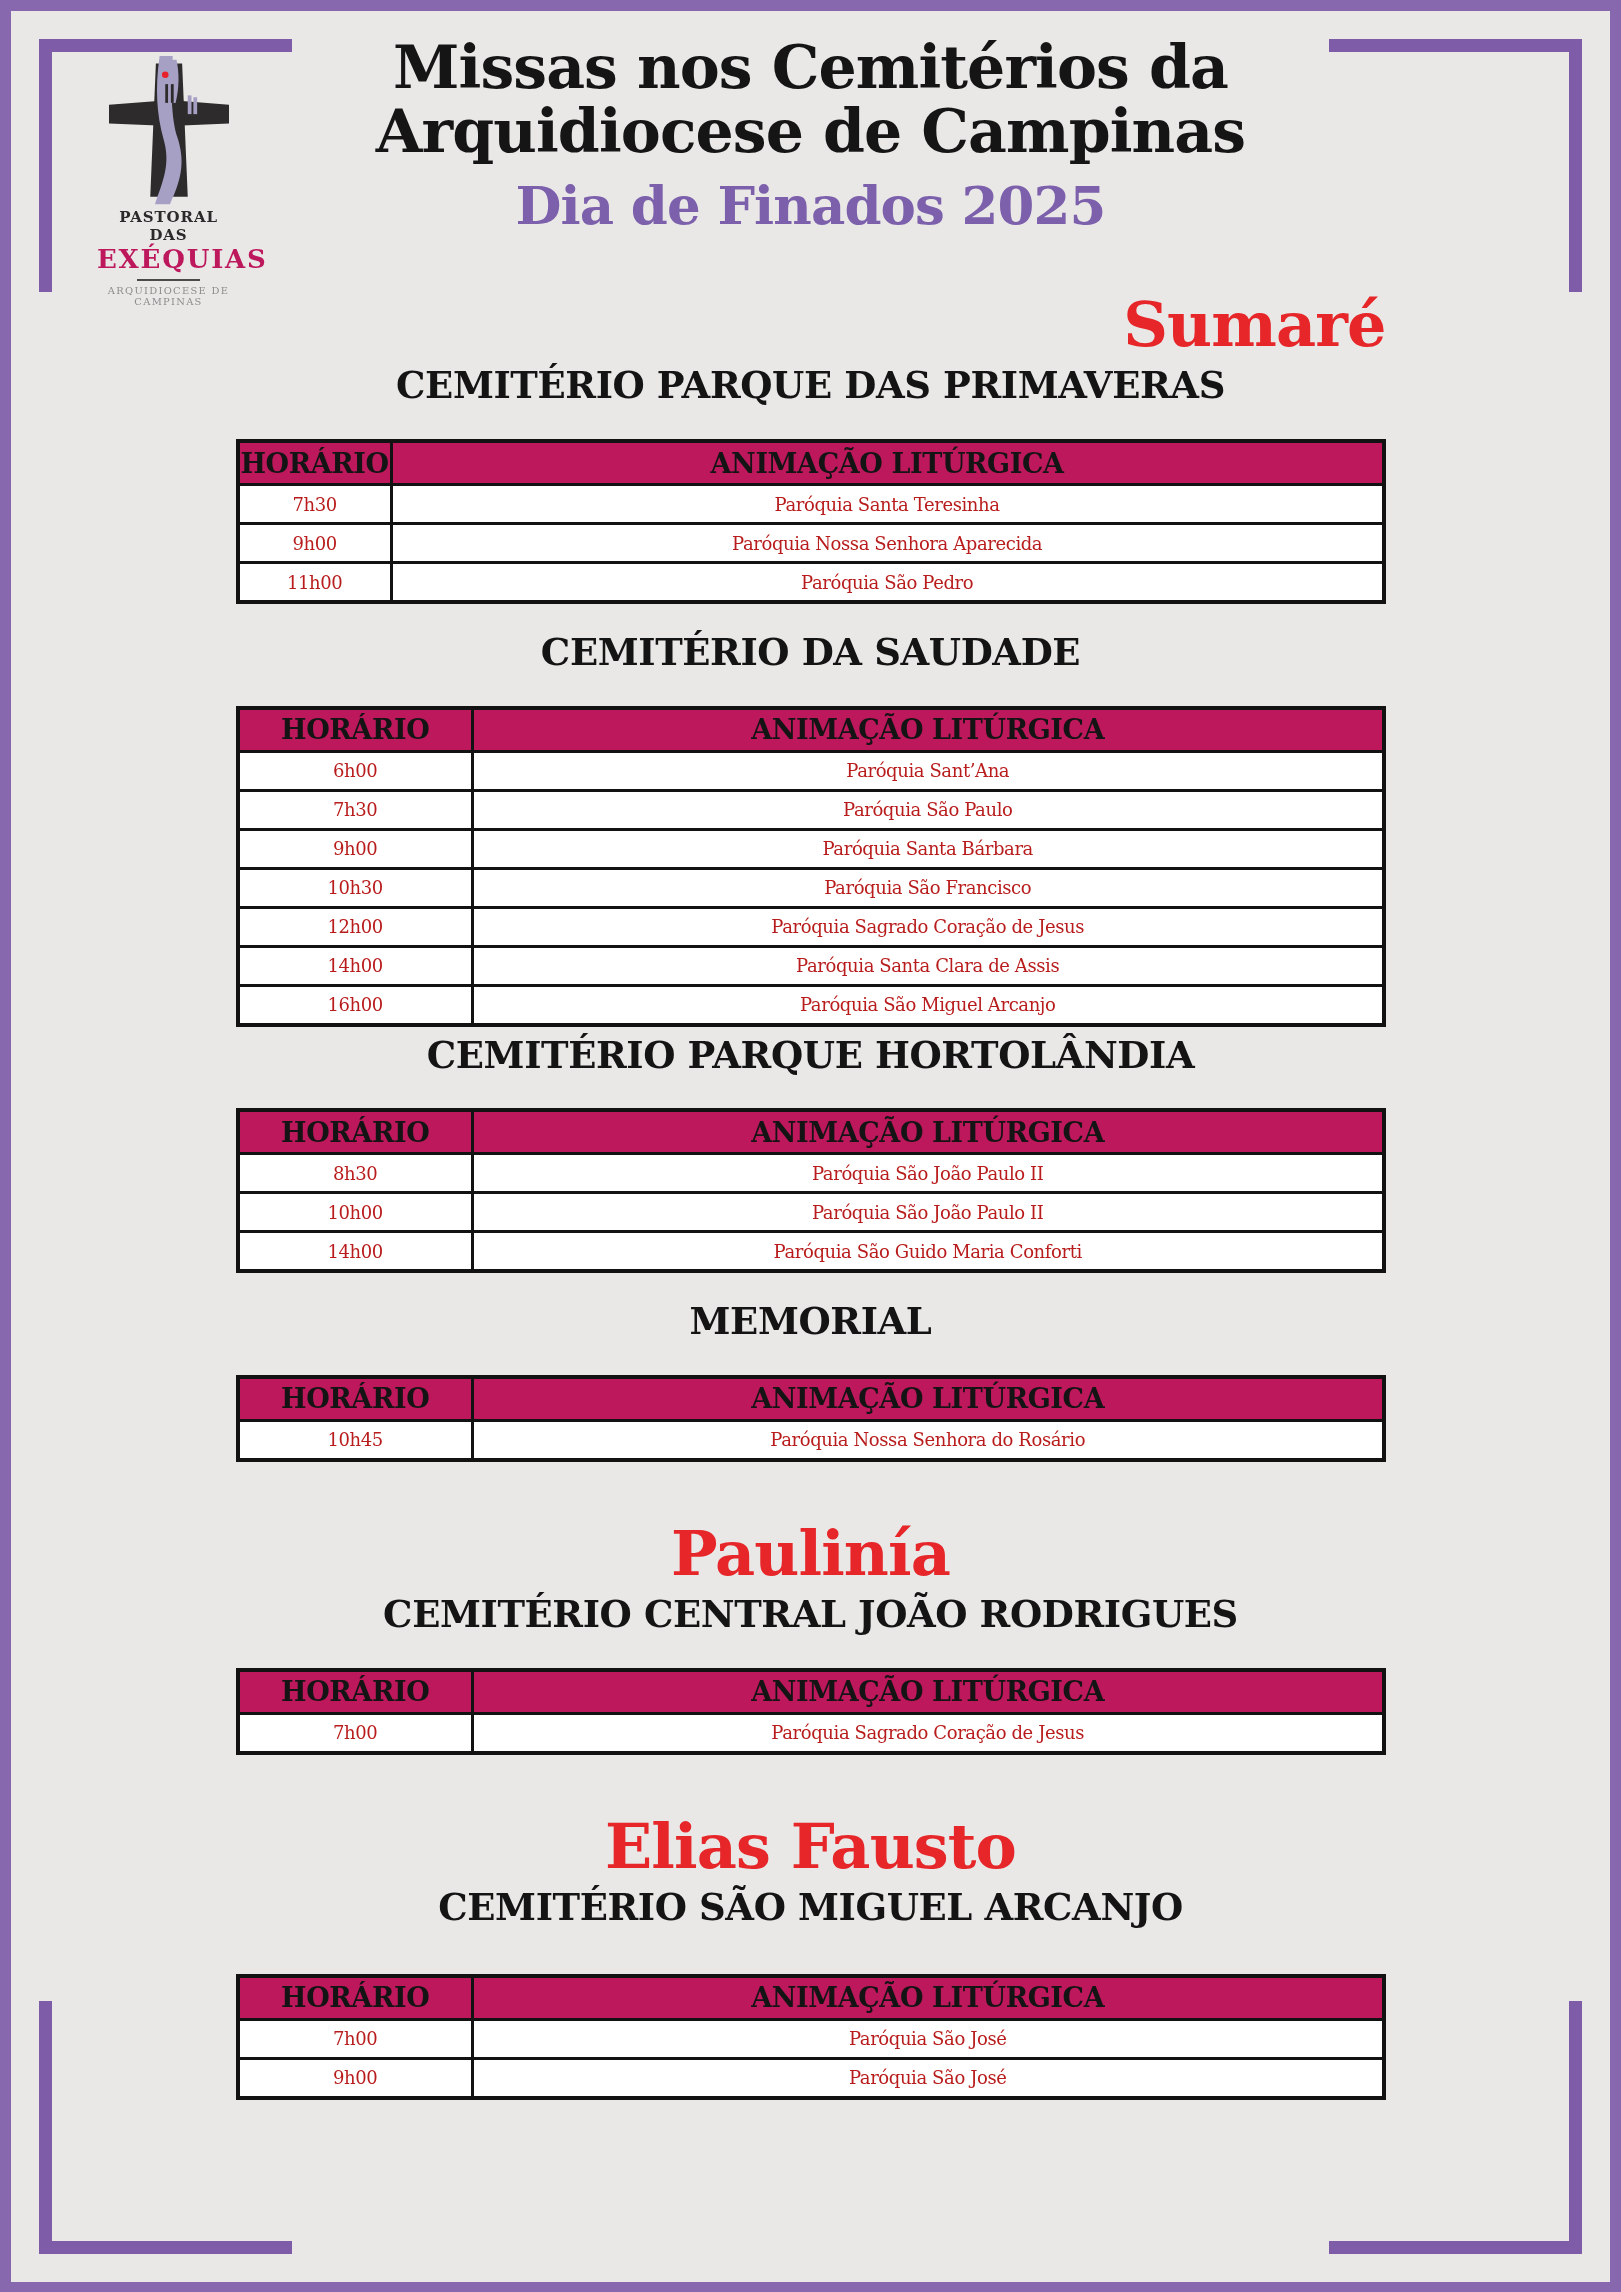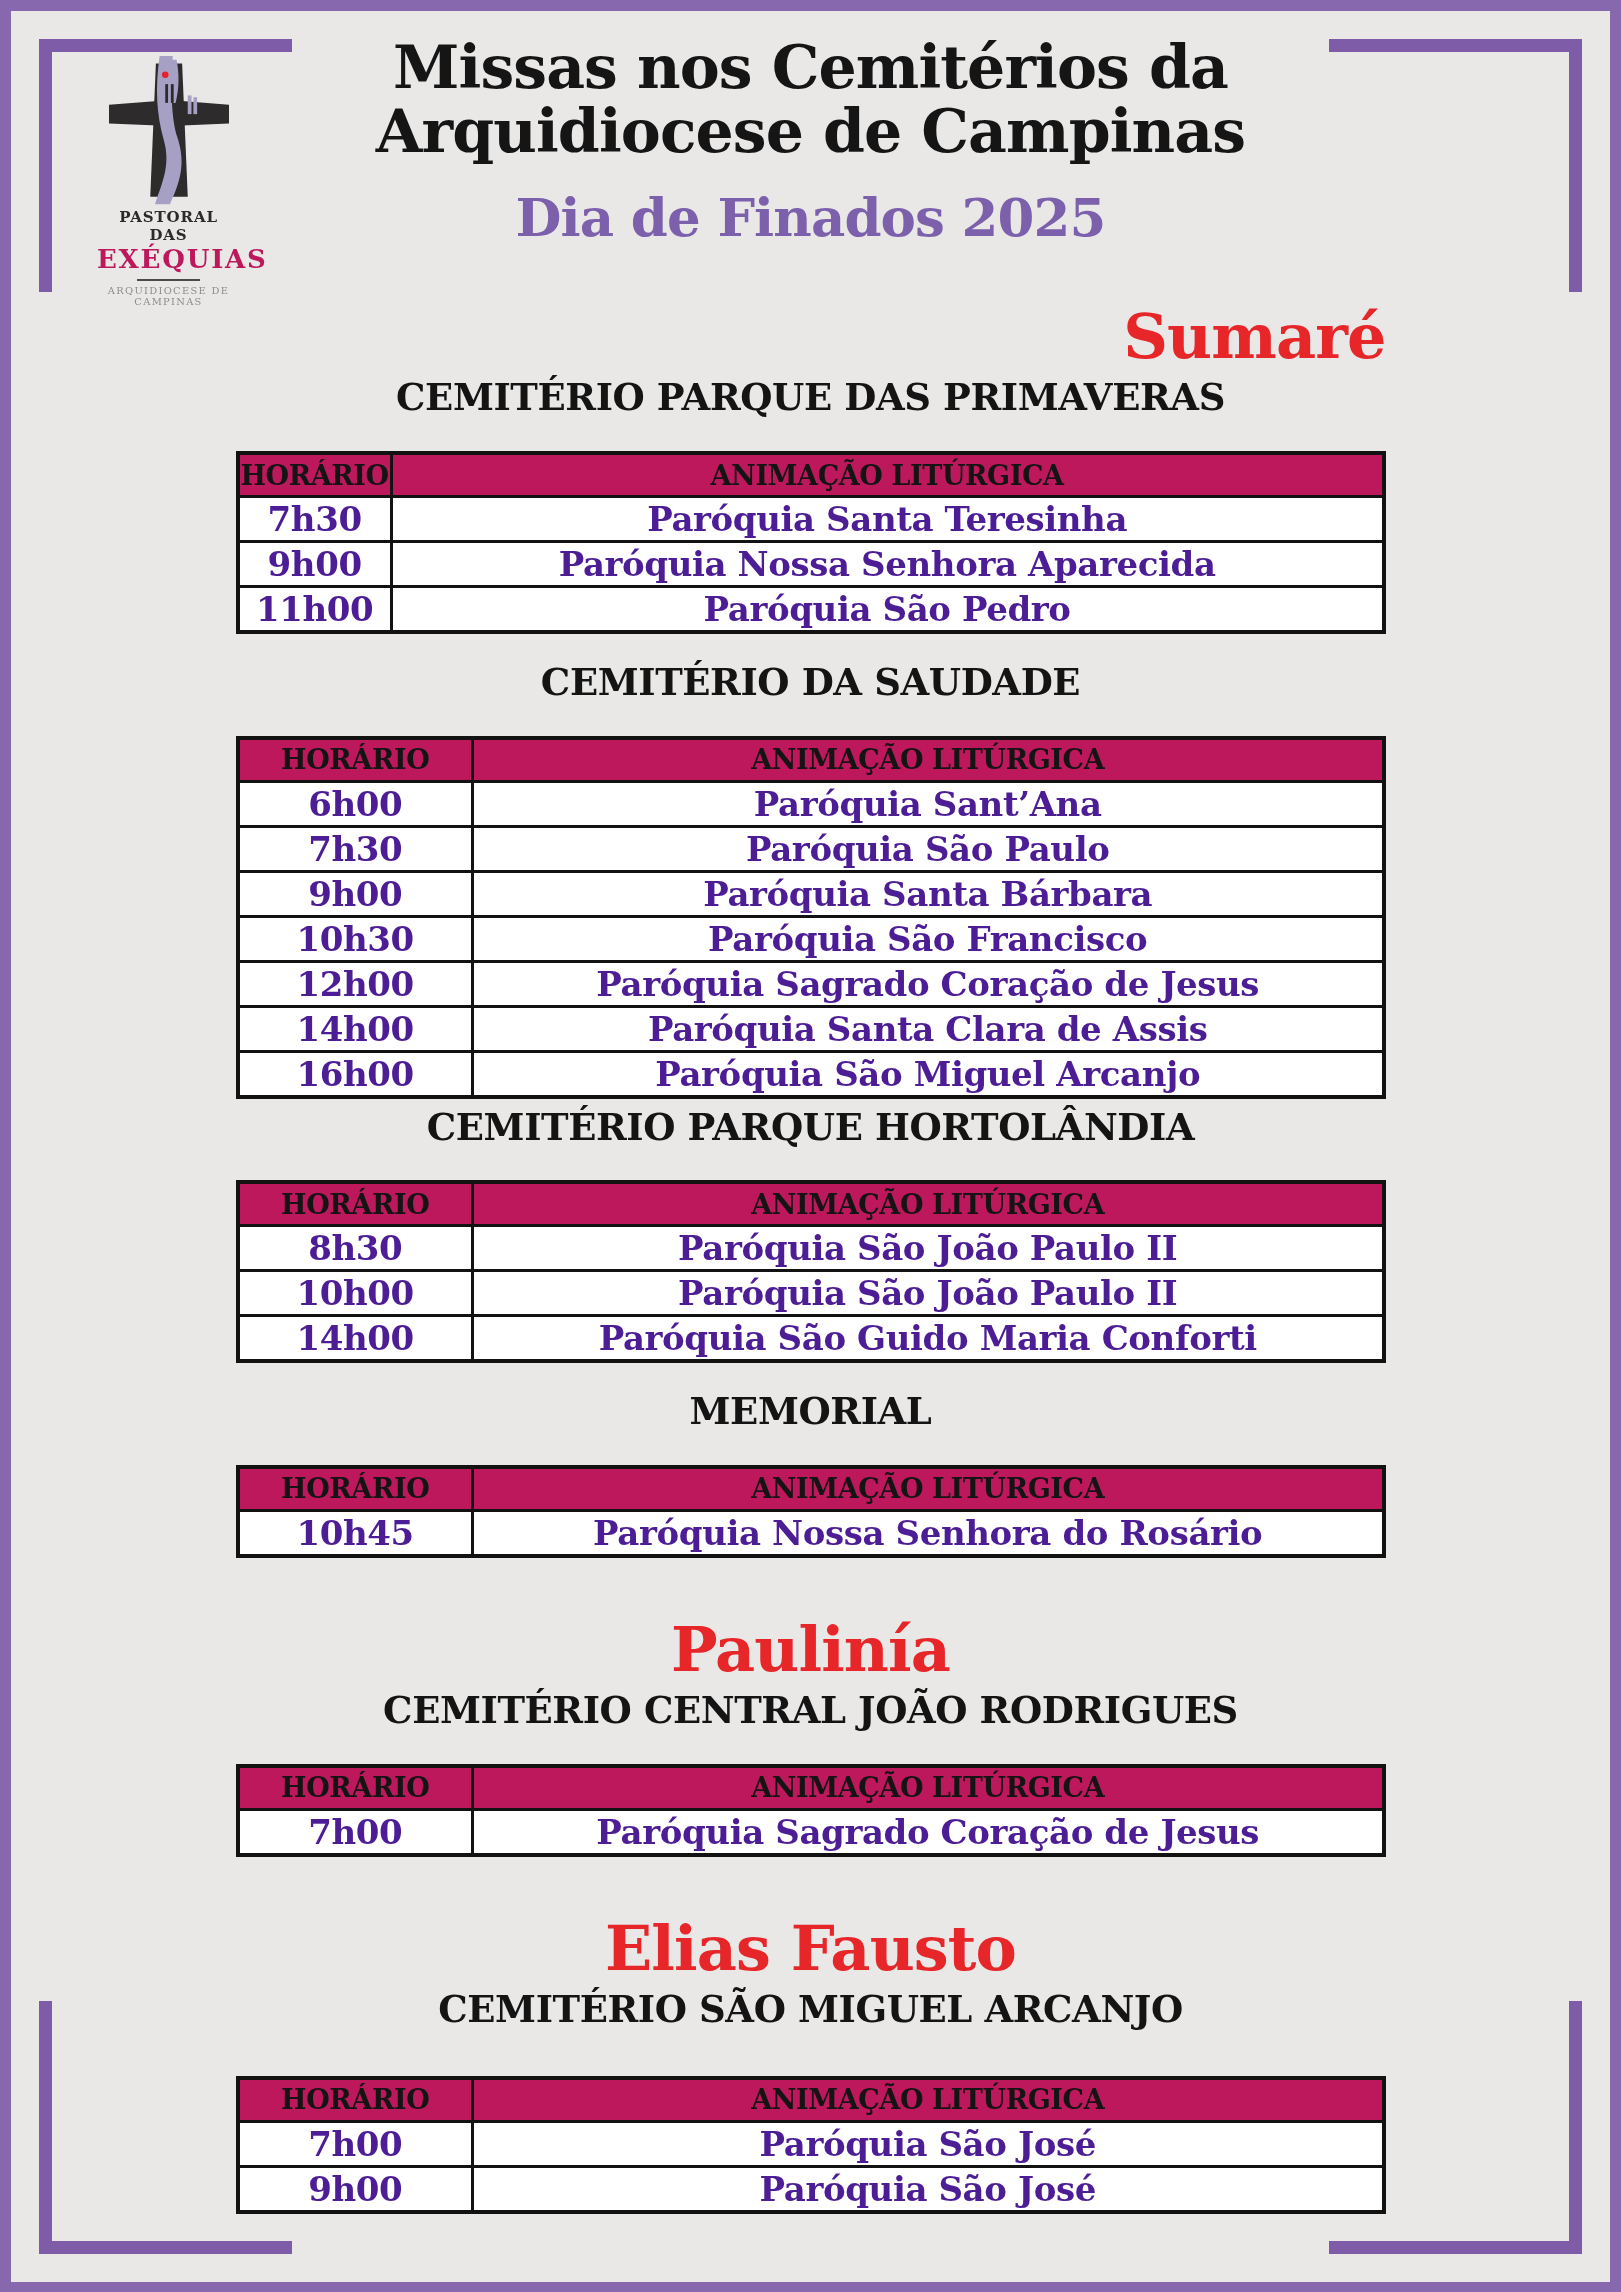--- a/index.html
+++ b/index.html
@@ -34,21 +34,21 @@
   .logo-rule{width:63px;height:1.8px;background:#4a4a4a;margin:5.4px auto 4.5px auto;}
   .logo-l3{font-size:9.9px;color:#8d8c8c;letter-spacing:1.3px;}
 
   .titles{padding-top:36px;text-align:center;}
   .title-line{
     font-size:60px;font-weight:bold;line-height:1.06;
     color:#151515;letter-spacing:-0.9px;
   }
   .subtitle{
     font-size:53px;font-weight:bold;color:#7c60ac;
-    margin-top:23px;letter-spacing:-0.9px;
+    margin-top:11px;letter-spacing:-0.9px;
   }
 
   
   .content{width:1150px;margin:0 auto;}
   .city{
     text-align:center;font-size:62px;font-weight:bold;color:#e62629;
     letter-spacing:-0.9px;line-height:1.05;
   }
   .city.first{margin-top:56px;text-align:right;}
   .city.later{margin-top:59px;}
@@ -62,21 +62,21 @@
     background:#ffffff;
   }
   table.schedule.gap-lg{margin-top:45px;}
   table.schedule th,table.schedule td{
     border:3.6px solid #121212;text-align:center;vertical-align:middle;
   }
   table.schedule th{
     background:#be185d;color:#141414;font-weight:bold;
     height:38px;font-size:27px;letter-spacing:-0.4px;margin-left:20px;
   }
-  table.schedule td{height:34px;font-size:34px;color:#4c1d95;letter-spacing:-0.4px;font-weight:bold;}
+  table.schedule td{height:34px;font-size:18px;color:#b91c1c;letter-spacing:-0.4px;}
   table.schedule{border:4.5px solid #121212;}
   .col-time{width:20.5%;}
   table.narrow .col-time{width:12.8%;}
 </style>
 </head>
 <body>
 
 <div class="frame-outer"></div>
 <div class="bracket tl"></div>
 <div class="bracket tr"></div>

